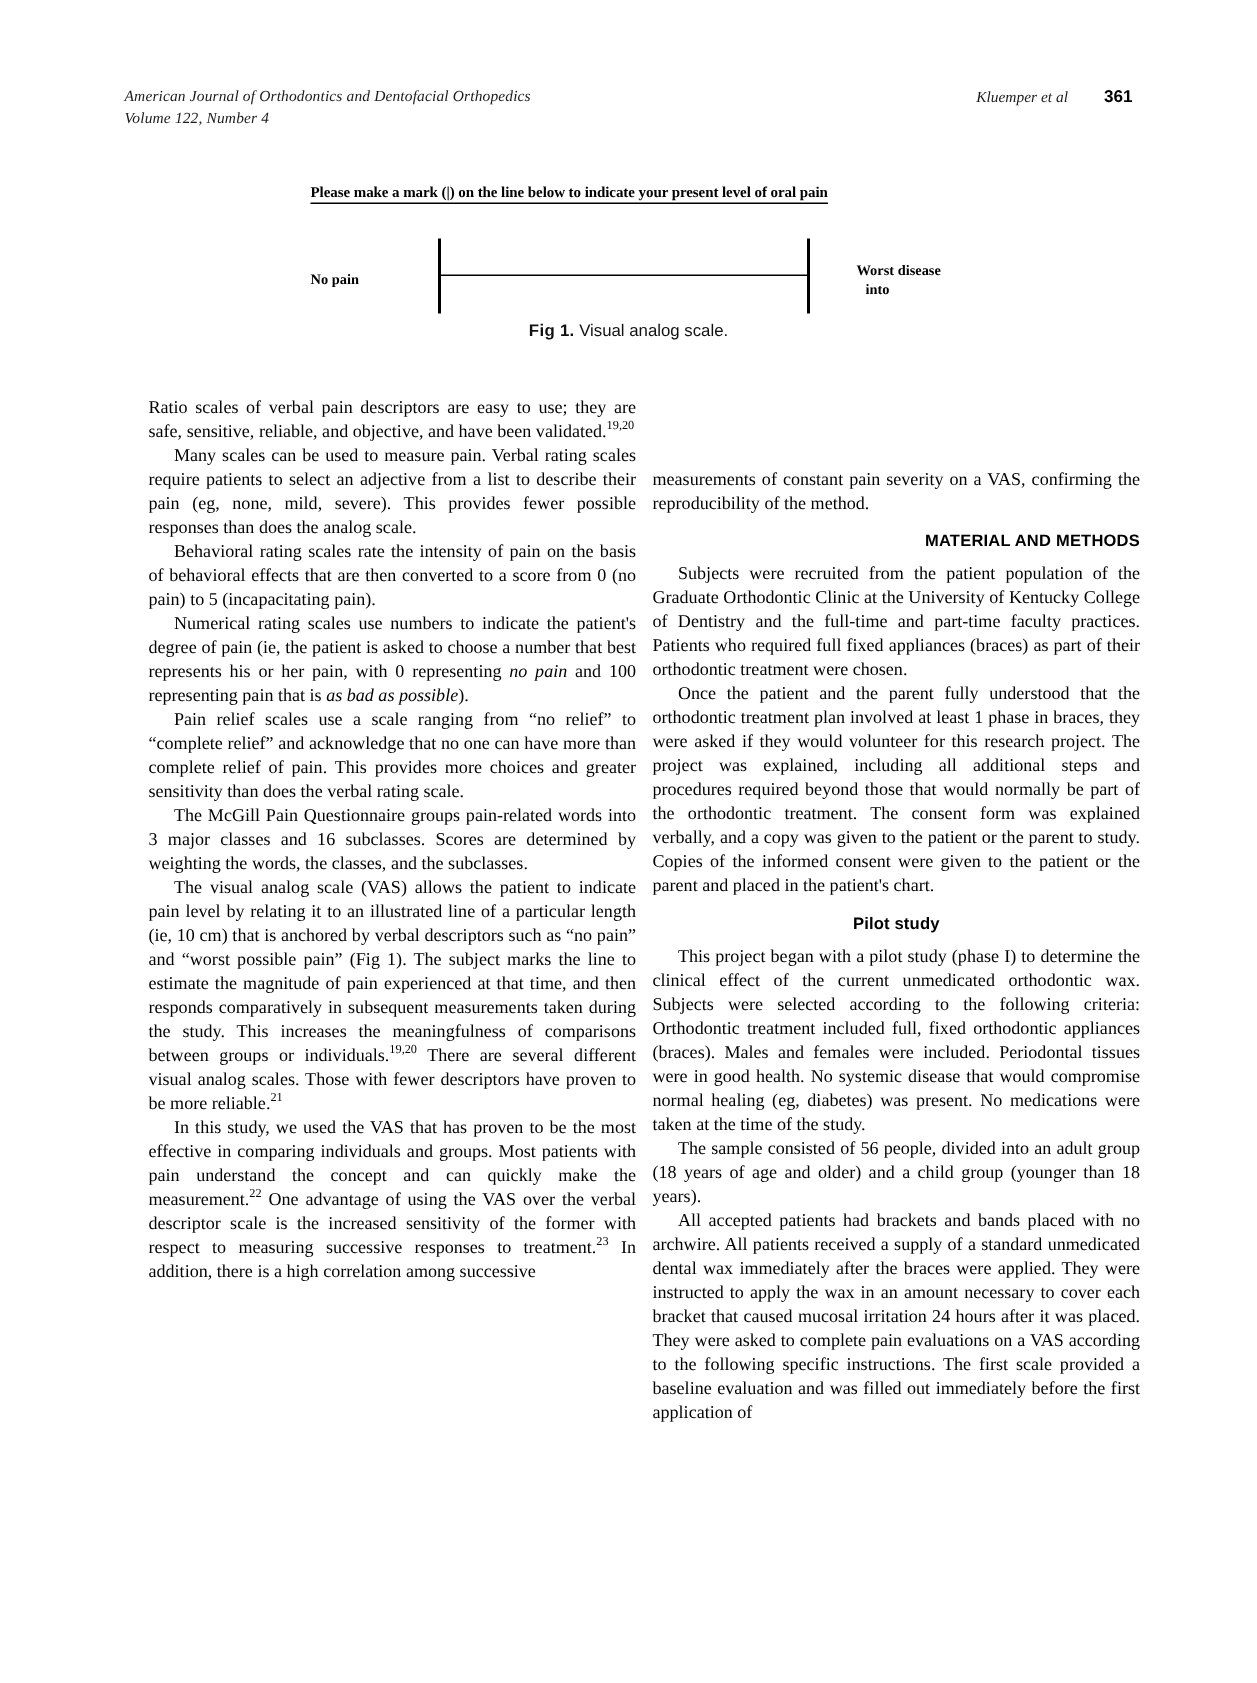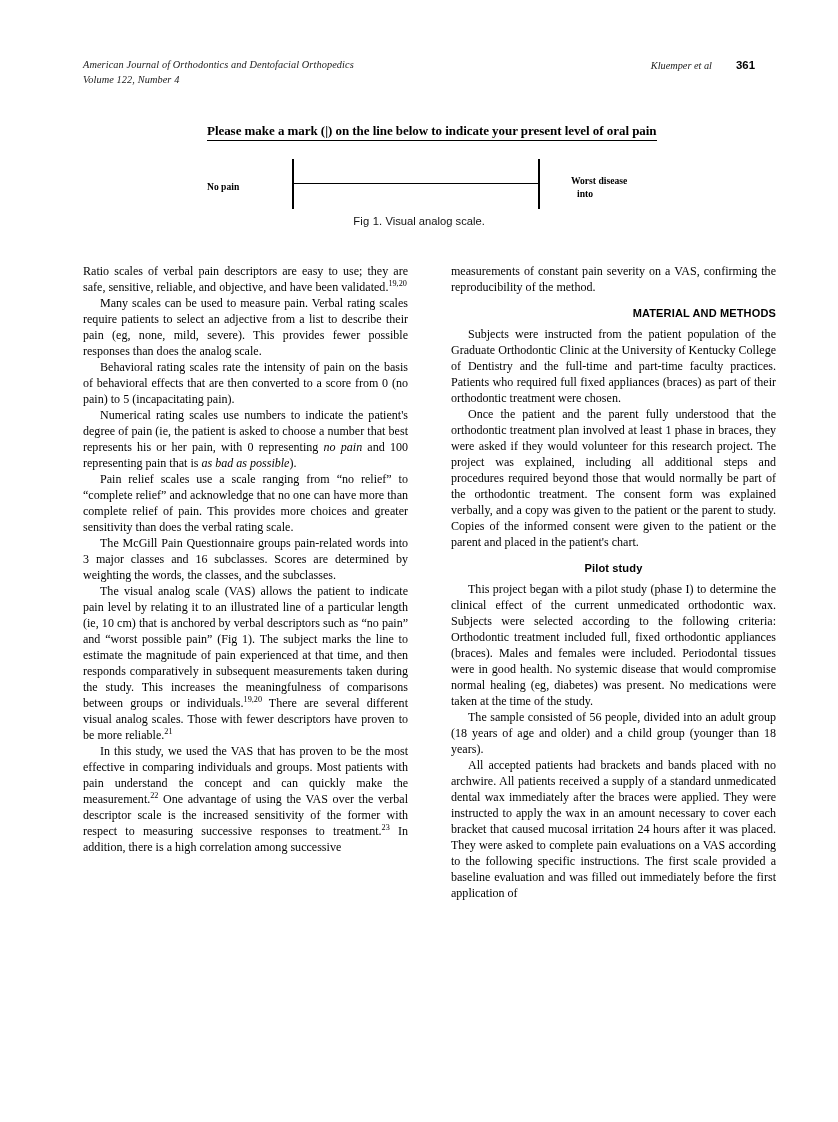--- a/index.html
+++ b/index.html
@@ -72,21 +72,21 @@
     top: 115px;
     width: 672px;
     height: 125px;
   }
   .fig-instruction {
     position: absolute;
     left: 124px;
     top: 8px;
     font-family: "Liberation Serif", serif;
     font-weight: bold;
-    font-size: 13px;
+    font-size: 10px;
     letter-spacing: -0.05px;
     white-space: nowrap;
     border-bottom: 1.1px solid #000;
     padding-bottom: 1px;
     color: #000;
   }
   .vas {
     position: absolute;
     left: 124px;
     top: 44px;
@@ -144,21 +144,21 @@
     position: absolute;
     left: 0;
     top: 100px;
     width: 672px;
     text-align: center;
     font-family: "Liberation Sans", sans-serif;
     font-size: 11.2px;
     color: #111;
   }
   .fig-caption .fig-num {
-    font-weight: normal;
+    font-weight: bold;
     letter-spacing: 0.2px;
     margin-top: 40px;
   }
   .fig-caption .fig-text {
     font-weight: normal;
   }
 
   
   .body-cols {
     position: absolute;
@@ -170,22 +170,22 @@
   .col {
     position: absolute;
     top: 0;
     width: 325px;
     font-size: 12.05px;
     line-height: 16.0px;
     text-align: justify;
     text-justify: inter-word;
     hyphens: manual;
   }
-  .col-left  { left: 0px; }
-  .col-right { left: 368px; }
+  .col-left  { left: 16px; }
+  .col-right { left: 352px; margin-top: 48px; }
 
   .col p {
     margin: 0;
     text-indent: 17px;
   }
   .col p.noindent {
     text-indent: 0;
   }
   .col h2 {
     font-family: "Liberation Sans", sans-serif;
@@ -261,21 +261,21 @@
       <p><span>Numerical rating scales use numbers to indicate the patient's degree of pain (ie, the patient is asked to choose a number that best represents his or her pain, with 0 representing </span><em>no pain</em><span> and 100 representing pain that is </span><em>as bad as possible</em><span>).</span></p>
       <p>Pain relief scales use a scale ranging from “no relief” to “complete relief” and acknowledge that no one can have more than complete relief of pain. This provides more choices and greater sensitivity than does the verbal rating scale.</p>
       <p>The McGill Pain Questionnaire groups pain-related words into 3 major classes and 16 subclasses. Scores are determined by weighting the words, the classes, and the subclasses.</p>
       <p><span>The visual analog scale (VAS) allows the patient to indicate pain level by relating it to an illustrated line of a particular length (ie, 10 cm) that is anchored by verbal descriptors such as “no pain” and “worst possible pain” (Fig 1). The subject marks the line to estimate the magnitude of pain experienced at that time, and then responds comparatively in subsequent measurements taken during the study. This increases the meaningfulness of comparisons between groups or individuals.</span><sup>19,20</sup><span> There are several different visual analog scales. Those with fewer descriptors have proven to be more reliable.</span><sup>21</sup></p>
       <p><span>In this study, we used the VAS that has proven to be the most effective in comparing individuals and groups. Most patients with pain understand the concept and can quickly make the measurement.</span><sup>22</sup><span> One advantage of using the VAS over the verbal descriptor scale is the increased sensitivity of the former with respect to measuring successive responses to treatment.</span><sup>23</sup><span> In addition, there is a high correlation among successive</span></p>
     </div>
 
     <div class="col col-right">
       <p class="noindent">measurements of constant pain severity on a VAS, confirming the reproducibility of the method.</p>
       <h2>MATERIAL AND METHODS</h2>
-      <p>Subjects were instructed from the patient population of the Graduate Orthodontic Clinic at the University of Kentucky College of Dentistry and the full-time and part-time faculty practices. Patients who required full fixed appliances (braces) as part of their orthodontic treatment were chosen.</p>
+      <p>Subjects were recruited from the patient population of the Graduate Orthodontic Clinic at the University of Kentucky College of Dentistry and the full-time and part-time faculty practices. Patients who required full fixed appliances (braces) as part of their orthodontic treatment were chosen.</p>
       <p>Once the patient and the parent fully understood that the orthodontic treatment plan involved at least 1 phase in braces, they were asked if they would volunteer for this research project. The project was explained, including all additional steps and procedures required beyond those that would normally be part of the orthodontic treatment. The consent form was explained verbally, and a copy was given to the patient or the parent to study. Copies of the informed consent were given to the patient or the parent and placed in the patient's chart.</p>
       <h3>Pilot study</h3>
       <p>This project began with a pilot study (phase I) to determine the clinical effect of the current unmedicated orthodontic wax. Subjects were selected according to the following criteria: Orthodontic treatment included full, fixed orthodontic appliances (braces). Males and females were included. Periodontal tissues were in good health. No systemic disease that would compromise normal healing (eg, diabetes) was present. No medications were taken at the time of the study.</p>
       <p>The sample consisted of 56 people, divided into an adult group (18 years of age and older) and a child group (younger than 18 years).</p>
       <p>All accepted patients had brackets and bands placed with no archwire. All patients received a supply of a standard unmedicated dental wax immediately after the braces were applied. They were instructed to apply the wax in an amount necessary to cover each bracket that caused mucosal irritation 24 hours after it was placed. They were asked to complete pain evaluations on a VAS according to the following specific instructions. The first scale provided a baseline evaluation and was filled out immediately before the first application of</p>
     </div>
 
   </div>
 </div>
 

